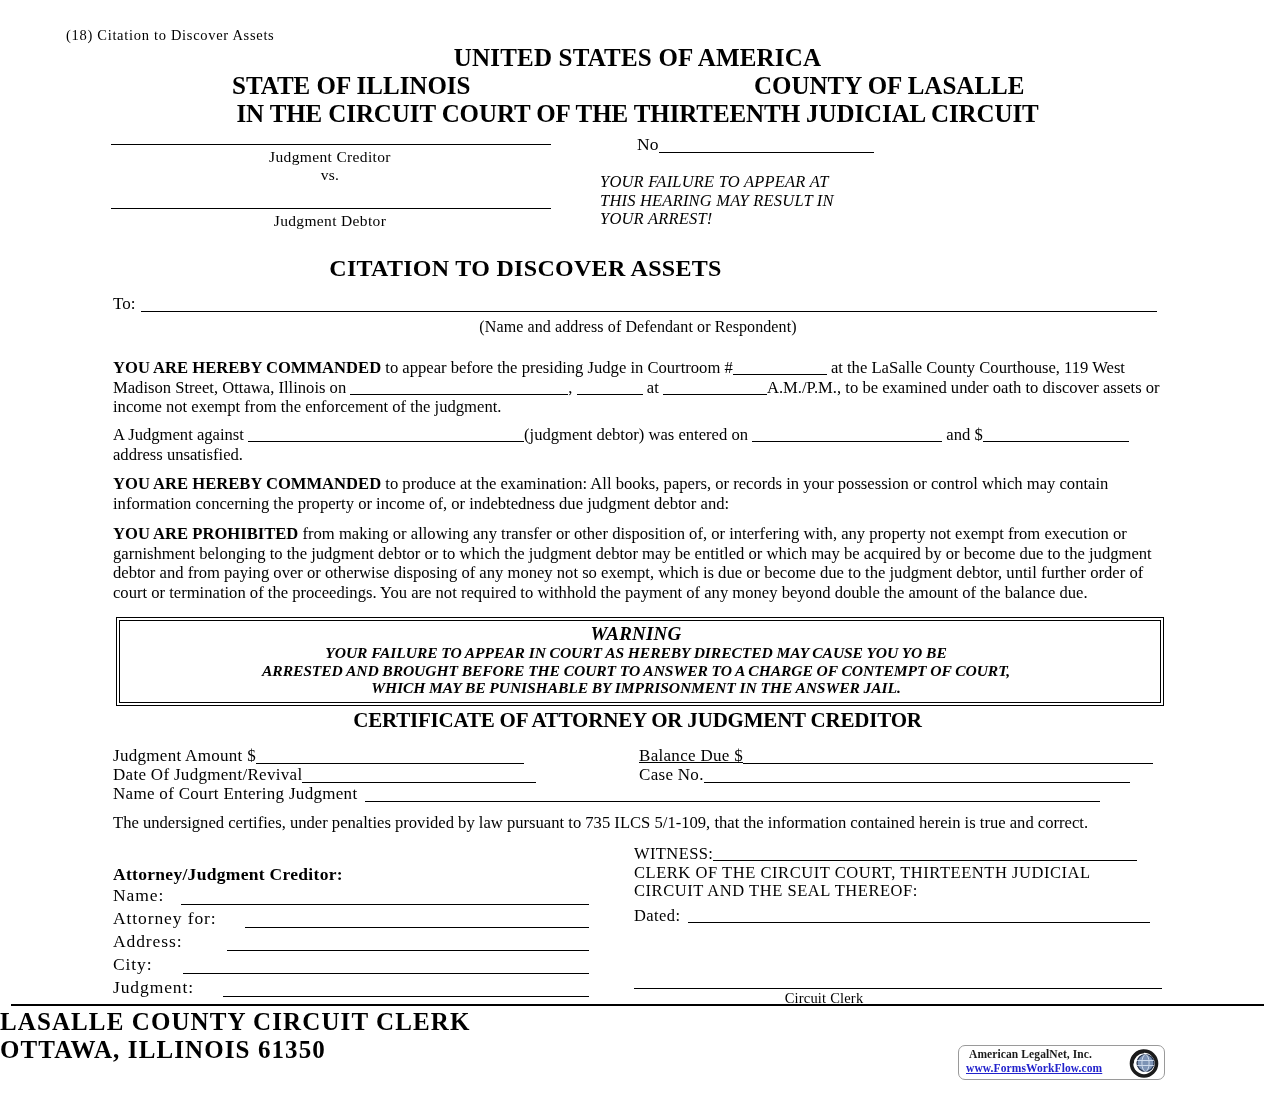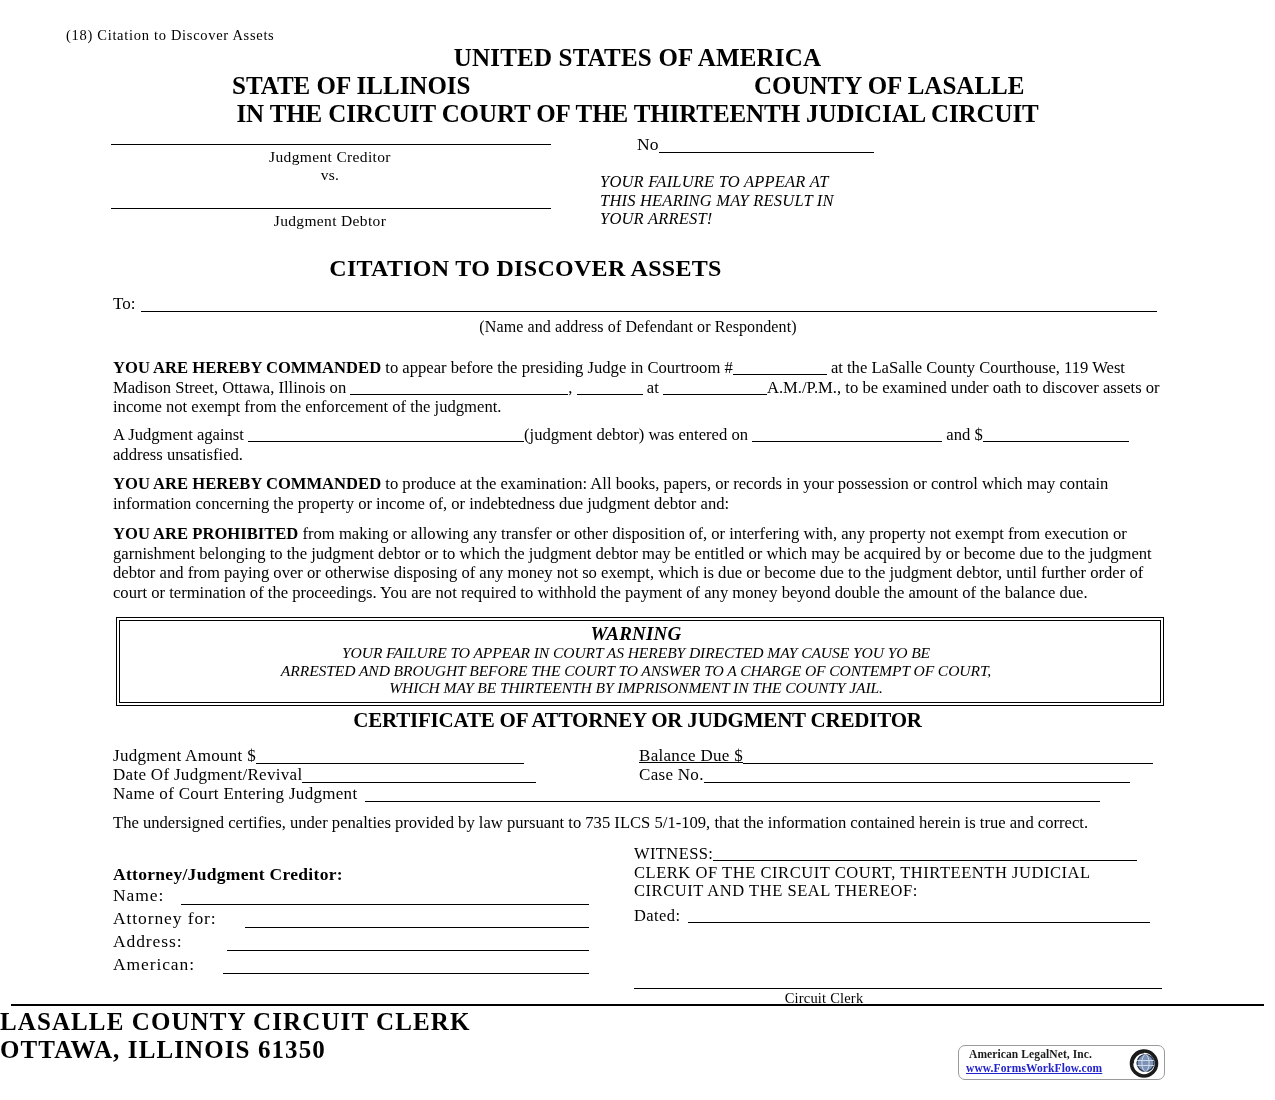--- a/index.html
+++ b/index.html
@@ -99,21 +99,21 @@
   #warnbox .inner {
     border: 1.5px solid #000;
     padding: 2px 14px 5px 6px;
     text-align: center;
   }
   #warnbox .wtitle {
     font-size: 19px; font-weight: bold; font-style: italic;
     letter-spacing: .2px; line-height: 21px;
   }
   #warnbox .wline {
-    font-size: 15.6px; font-weight: normal; font-style: italic;
+    font-size: 15.6px; font-weight: bold; font-style: italic;
     line-height: 17.6px; letter-spacing: -.1px; white-space: nowrap;
   }
 
   
   #cert-title {
     left: 0; top: 708px; width: 1275px; text-align: center;
     font-size: 21px; font-weight: bold; letter-spacing: -.2px;
   }
   .cert-row { position: absolute; font-size: 17px; white-space: nowrap; letter-spacing: .3px; }
 
@@ -220,21 +220,21 @@
 
   <div class="body-p" id="p-commanded2" style="top:474px;"><span class="bold">YOU ARE HEREBY COMMANDED</span><span> to produce at the examination:  All books, papers, or records in your possession or control which may contain information concerning the property or income of, or indebtedness due judgment debtor and:</span></div>
 
   <div class="body-p" id="p-prohibited" style="top:524px;"><span class="bold">YOU ARE PROHIBITED</span><span> from making or allowing any transfer or other disposition of, or interfering with, any property not exempt from execution or garnishment belonging to the judgment debtor or to which the judgment debtor may be entitled or which may be acquired by or become due to the judgment debtor and from paying over or otherwise disposing of any money not so exempt, which is due or become due to the judgment debtor, until further order of court or termination of the proceedings. You are not required to withhold the payment of any money beyond double the amount of the balance due.</span></div>
 
   <div class="abs" id="warnbox">
     <div class="inner">
       <div class="wtitle">WARNING</div>
       <div class="wline">YOUR FAILURE TO APPEAR IN COURT AS HEREBY DIRECTED MAY CAUSE YOU YO BE</div>
       <div class="wline">ARRESTED AND BROUGHT BEFORE THE COURT TO ANSWER TO A CHARGE OF CONTEMPT OF COURT,</div>
-      <div class="wline">WHICH MAY BE THIRTEENTH BY IMPRISONMENT IN THE COUNTY JAIL.</div>
+      <div class="wline">WHICH MAY BE PUNISHABLE BY IMPRISONMENT IN THE ANSWER JAIL.</div>
     </div>
   </div>
 
   <div class="abs" id="cert-title">CERTIFICATE OF ATTORNEY OR JUDGMENT CREDITOR</div>
 
   <div class="cert-row" style="left:113px; top:746px;"><span>Judgment Amount  $</span><span class="blank" style="width:268px;"></span></div>
 
   <div class="cert-row" style="left:639px; top:746px;text-decoration:underline;"><span>Balance Due $</span><span class="blank" style="width:410px;"></span></div>
 
   <div class="cert-row" style="left:113px; top:765px;"><span>Date Of Judgment/Revival</span><span class="blank" style="width:234px;"></span></div>
@@ -243,21 +243,22 @@
 
   <div class="cert-row" style="left:113px; top:784px;"><span>Name of Court Entering Judgment</span><span class="blank" style="width:735px; margin-left:8px;"></span></div>
 
   <div class="abs" id="undersigned">The undersigned certifies, under penalties provided by law pursuant to 735 ILCS 5/1-109, that the information contained herein is true and correct.</div>
 
   <div class="abs" id="sig-left">
     <div class="hdr">Attorney/Judgment Creditor:</div>
     <div class="sig-row"><span>Name:</span><span class="blank" style="width:408px; position:absolute; left:68px; bottom:3px;"></span></div>
     <div class="sig-row"><span>Attorney  for:</span><span class="blank" style="width:344px; position:absolute; left:132px; bottom:3px;"></span></div>
     <div class="sig-row"><span>Address:</span><span class="blank" style="width:362px; position:absolute; left:114px; bottom:3px;"></span></div>
-    <div class="sig-row"><span>American:</span><span class="blank" style="width:366px; position:absolute; left:110px; bottom:3px;"></span></div>
+    <div class="sig-row"><span>City:</span><span class="blank" style="width:406px; position:absolute; left:70px; bottom:3px;"></span></div>
+    <div class="sig-row"><span>Judgment:</span><span class="blank" style="width:366px; position:absolute; left:110px; bottom:3px;"></span></div>
   </div>
 
   <div class="abs" id="sig-right">
     <div class="wrow"><span>WITNESS:</span><span class="blank" style="width:424px;"></span></div>
     <div class="clerkline">CLERK OF THE CIRCUIT COURT, THIRTEENTH JUDICIAL</div>
     <div class="clerkline">CIRCUIT AND THE SEAL THEREOF:</div>
     <div class="wrow" style="margin-top:6px;"><span>Dated:</span><span class="blank" style="width:462px; margin-left:8px;"></span></div>
   </div>
   <div id="clerk-rule"></div>
   <div id="clerk-cap">Circuit Clerk</div>

